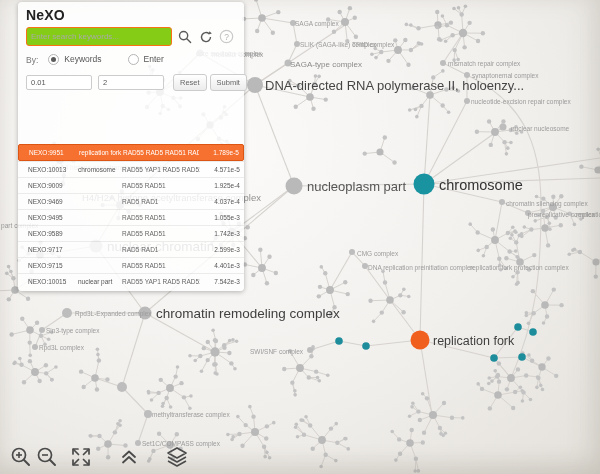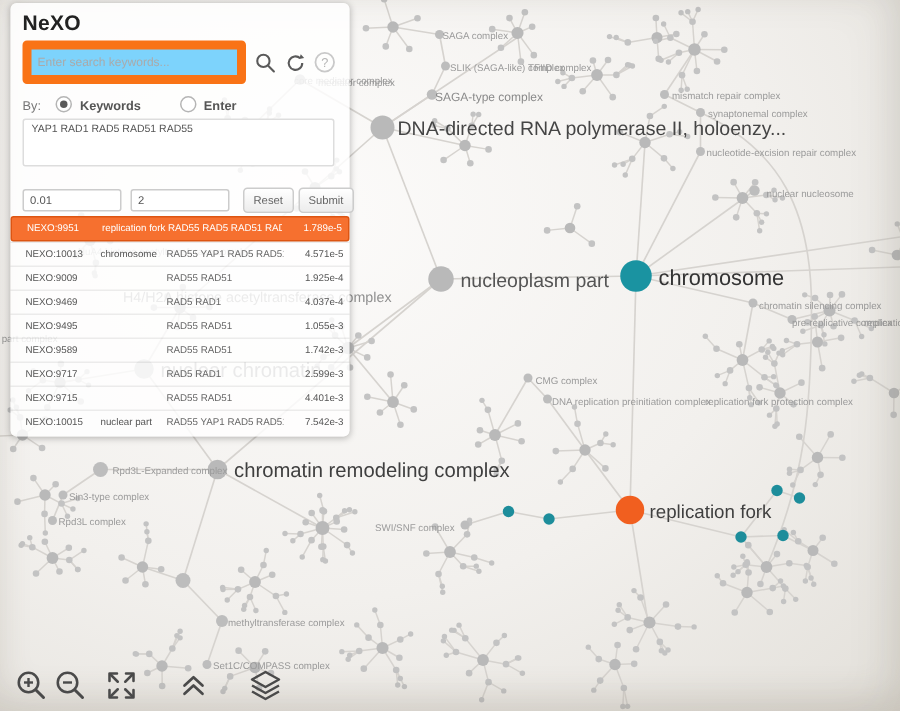--- a/index.html
+++ b/index.html
@@ -6,35 +6,35 @@
   body{
     width:600px;height:474px;position:relative;overflow:hidden;
     font-family:"Liberation Sans",sans-serif;
     background:radial-gradient(ellipse at 35% 30%, #fcfbfa 0%, #f2f0ed 55%, #e3e0da 100%);
   }
   #vignette{position:absolute;inset:0;z-index:5;pointer-events:none;
     box-shadow:inset 0 -10px 22px rgba(90,80,60,.14), inset -14px 0 26px rgba(90,80,60,.06);}
   #graph{position:absolute;left:0;top:0;z-index:1;}
 
   
-  .panel{position:absolute;left:7px;top:2px;width:226px;height:289px;z-index:10;
+  .panel{position:absolute;left:18px;top:2px;width:226px;height:289px;z-index:10;
     background:rgba(255,255,255,.82);border-radius:4px;
     box-shadow:0 1px 5px rgba(0,0,0,.28);}
   .panel-inner{padding:5px 8px 0 8px;}
   .p-title{font-size:14px;font-weight:bold;color:#222;letter-spacing:.2px;}
   .search-row{display:flex;align-items:center;margin-top:4px;}
-  .search-input{width:136px;height:15px;border:6px solid #f97316;border-radius:3px;
-    font-size:8px;padding:1px 4px;color:#555;background:#7dd3fc;outline:none;
+  .search-input{width:136px;height:15px;border:1px solid #f97316;border-radius:3px;
+    font-size:8px;padding:1px 4px;color:#555;background:#84cc16;outline:none;
     font-family:"Liberation Sans",sans-serif;}
   .search-input::placeholder{color:#aaa;}
   .icon-btn{width:17px;height:17px;margin-left:4px;display:flex;align-items:center;
     justify-content:center;cursor:pointer;background:none;border:none;padding:0;}
   .by-row{display:flex;align-items:center;margin-top:8px;font-size:8.5px;color:#777;}
   .by-label{margin-right:10px;}
-  .radio{display:flex;align-items:flex-end;margin-right:26px;cursor:pointer;font-weight:bold;}
+  .radio{display:flex;align-items:flex-start;margin-right:26px;cursor:pointer;}
   .radio .dot{width:9px;height:9px;border:1px solid #b5b5b5;border-radius:50%;
     margin-right:5px;background:#fff;position:relative;}
   .radio.checked .dot::after{content:"";position:absolute;left:2px;top:2px;width:5px;height:5px;
     border-radius:50%;background:#5a5a5a;}
   .radio .rlabel{color:#555;}
   .te-heading{margin-top:15px;font-size:10px;color:#8a8a8a;}
   .te-genes{margin-top:4px;width:196px;height:24px;border:1px solid #ddd;border-radius:2px;
     background:#fff;font-size:7px;color:#555;padding:3px 5px;resize:none;outline:none;
     font-family:"Liberation Sans",sans-serif;}
   .params-row{display:flex;align-items:center;margin-top:9px;}
@@ -1134,21 +1134,20 @@
       <span class="radio checked" id="radio-keywords">
         <span class="dot"></span>
         <span class="rlabel">Keywords</span>
       </span>
       <span class="radio" id="radio-genes">
         <span class="dot"></span>
         <span class="rlabel">Enter</span>
       </span>
     </div>
 
-    <textarea class="te-genes" style="">YAP1 RAD1 RAD5 RAD51 RAD55</textarea>
 
     <div class="params-row">
       <input class="param-input" type="text" value="0.01" style="">
       <input class="param-input" type="text" value="2" style="">
       <button class="btn">Reset</button>
       <button class="btn">Submit</button>
     </div>
   </div>
 
   <div class="results" id="results">

